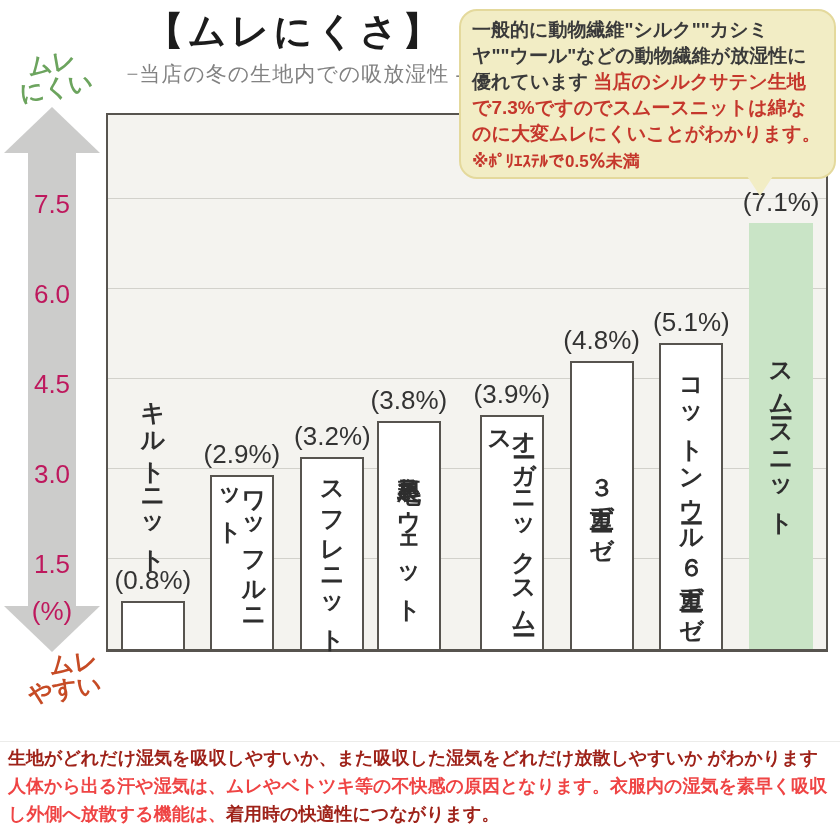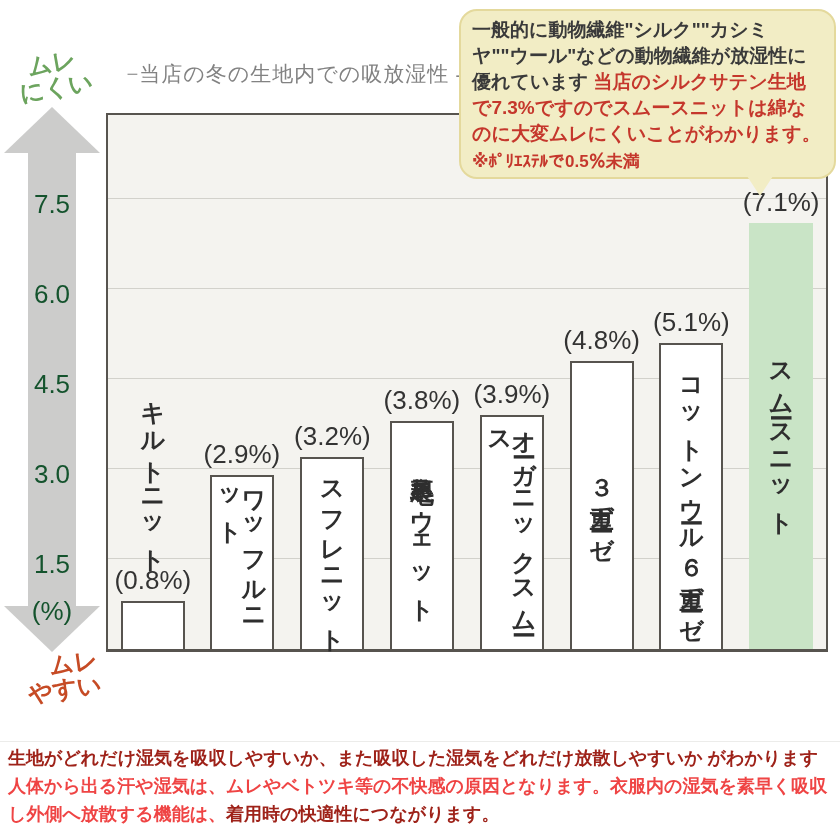--- a/index.html
+++ b/index.html
@@ -34,21 +34,21 @@
   .value-label{position:absolute;left:50%;transform:translateX(-50%);white-space:nowrap;
     font-size:26px;font-weight:500;color:#333333;text-align:left;}
   .bar-label{position:absolute;left:50%;transform:translateX(-50%);
     writing-mode:vertical-rl;text-orientation:mixed;
     font-size:24px;font-weight:700;color:#2e2e2e;letter-spacing:2px;line-height:1;
     display:flex;align-items:center;justify-content:center;}
   .bar-label.inside{bottom:0;}
 
   
   .ytick{position:absolute;left:12px;width:80px;height:28px;text-align:center;
-    font-size:26px;font-weight:500;color:#14532d;z-index:3;}
+    font-size:26px;font-weight:500;color:#be185d;z-index:3;}
 
   
   .arrow-shaft{position:absolute;left:28px;top:152px;width:48px;height:456px;background:#cccccb;z-index:2;}
   .arrow-head-up{position:absolute;left:4px;top:107px;width:0;height:0;z-index:2;
     border-left:48px solid transparent;border-right:48px solid transparent;border-bottom:46px solid #cccccb;}
   .arrow-head-down{position:absolute;left:4px;top:606px;width:0;height:0;z-index:2;
     border-left:48px solid transparent;border-right:48px solid transparent;border-top:46px solid #cccccb;}
   .axis-label-top{position:absolute;left:8px;top:50px;width:92px;text-align:center;
     transform:rotate(-10deg);color:#6ca45e;font-weight:700;font-size:24px;line-height:25px;z-index:4;}
   .axis-label-bottom{position:absolute;left:2px;top:653px;width:98px;text-align:right;
@@ -63,20 +63,21 @@
     border-top:1px solid #ececea;padding:2px 8px 0 8px;
     font-size:18px;font-weight:700;line-height:28px;}
   .footer .seg-dark{color:#ef4444;}
   .footer .seg-red{color:#9e2219;}
 </style>
 </head>
 <body>
 
 <div id="stage">
 
+  <div class="title">【ムレにくさ】</div>
   <div class="subtitle">−当店の冬の生地内での吸放湿性 -</div>
 
   <div class="bubble"><span class="seg-dark">一般的に動物繊維"シルク""カシミヤ""ウール"などの動物繊維が放湿性に優れています </span><span class="seg-red">当店のシルクサテン生地で7.3%ですのでスムースニットは綿なのに大変ムレにくいことがわかります。</span><span class="seg-red-small">　　※ﾎﾟﾘｴｽﾃﾙで0.5％未満</span></div>
   <div class="bubble-tail"></div>
 
   <div class="plot">
       <div class="gridline" style="bottom: 90px;"></div>
       <div class="gridline" style="bottom: 180px;"></div>
       <div class="gridline" style="bottom: 270px;"></div>
       <div class="gridline" style="bottom: 360px;"></div>
@@ -89,21 +90,21 @@
       <div class="bar-slot" style="left: 89px; width: 89.75px; margin-top: 10px;">
         <div class="bar" style="height: 174px; background: rgb(255, 255, 255);"></div>
         <div class="value-label" style="bottom: 179px;">(2.9%)</div>
         <div class="bar-label inside" style="height: 174px;">ワッフルニット</div>
       </div>
       <div class="bar-slot" style="left: 179.5px; width: 89.75px;">
         <div class="bar" style="height: 192px; background: rgb(255, 255, 255);"></div>
         <div class="value-label" style="bottom: 197px;">(3.2%)</div>
         <div class="bar-label inside" style="height: 192px;">スフレニット</div>
       </div>
-      <div class="bar-slot" style="left: 269px; width: 89.75px;">
+      <div class="bar-slot" style="left: 256px; width: 89.75px;">
         <div class="bar" style="height: 228px; background: rgb(255, 255, 255);"></div>
         <div class="value-label" style="bottom: 233px;">(3.8%)</div>
         <div class="bar-label inside" style="height: 228px;">裏起毛スウェット</div>
       </div>
       <div class="bar-slot" style="left: 359px; width: 89.75px;">
         <div class="bar" style="height: 234px; background: rgb(255, 255, 255);"></div>
         <div class="value-label" style="bottom: 239px;">(3.9%)</div>
         <div class="bar-label inside" style="height: 234px;">オーガニックスムース</div>
       </div>
       <div class="bar-slot" style="left: 448.75px; width: 89.75px;">

